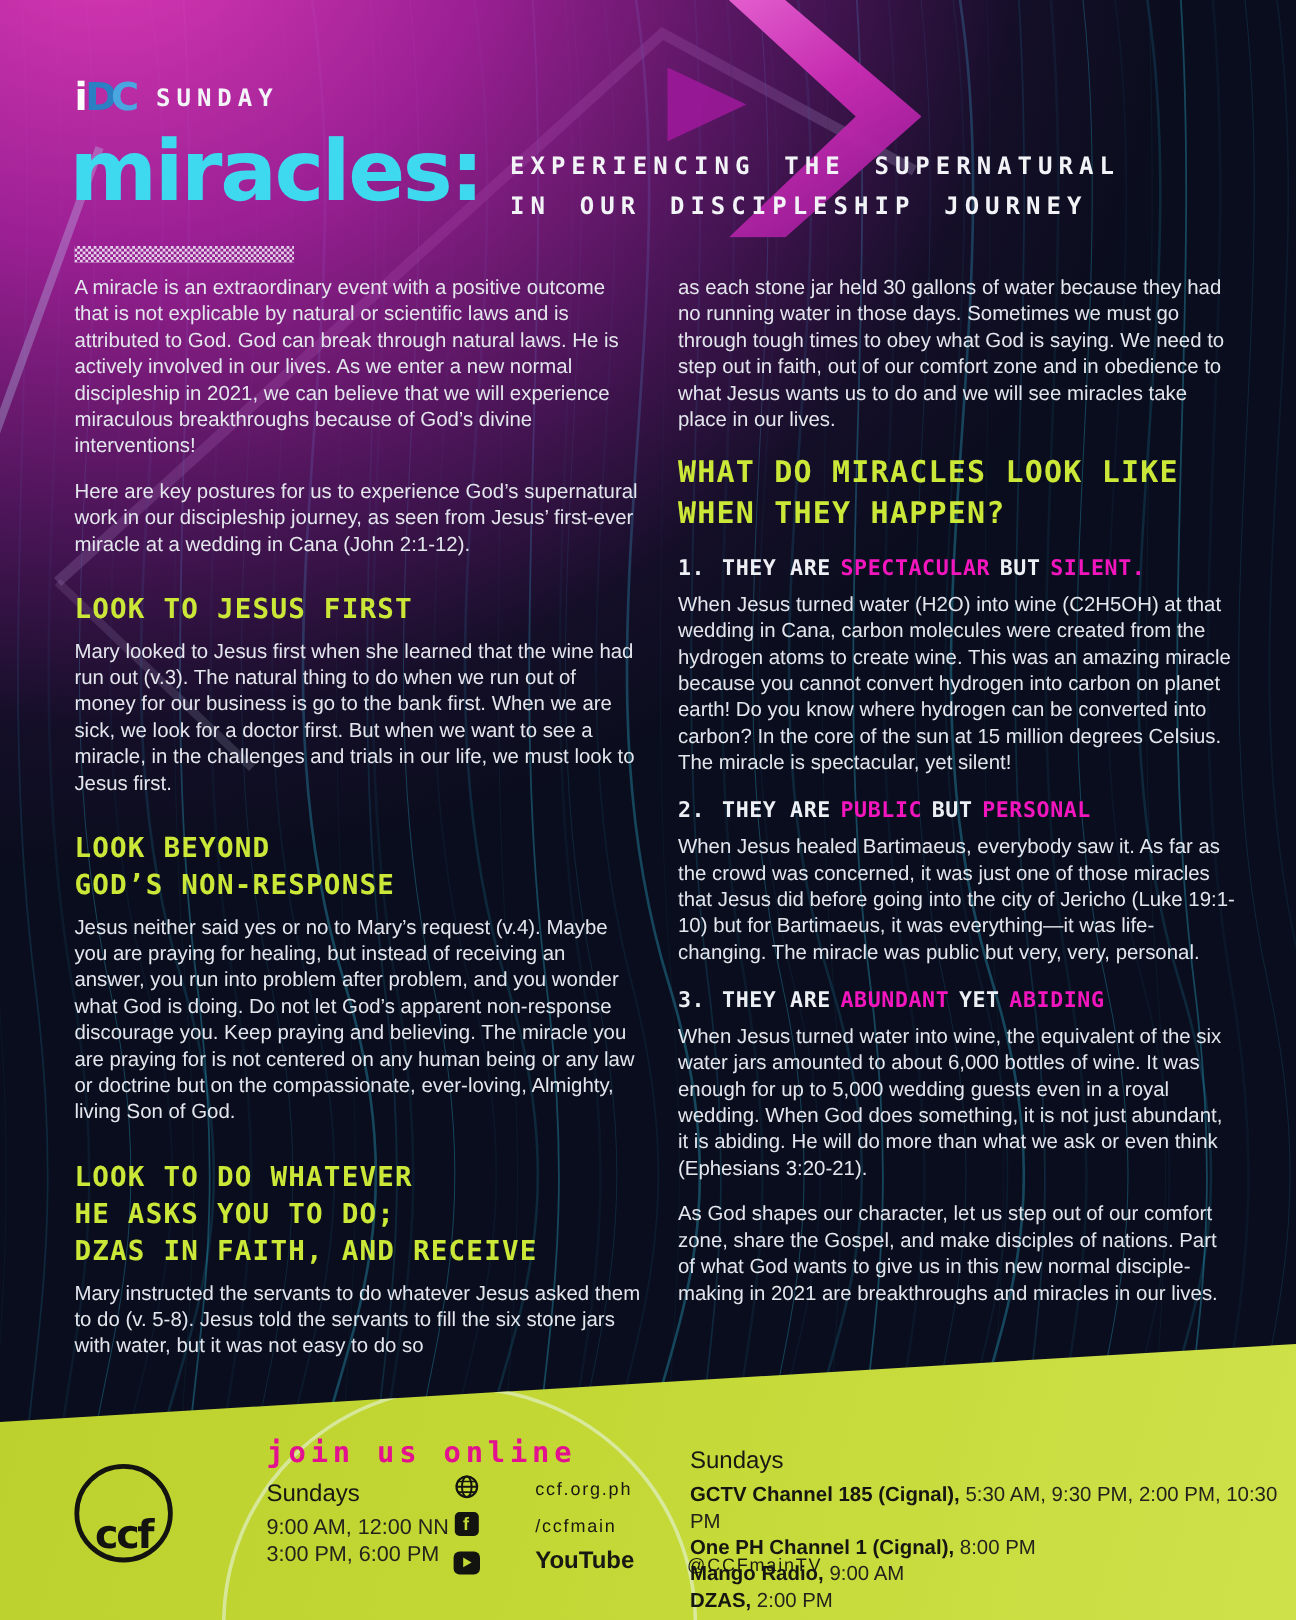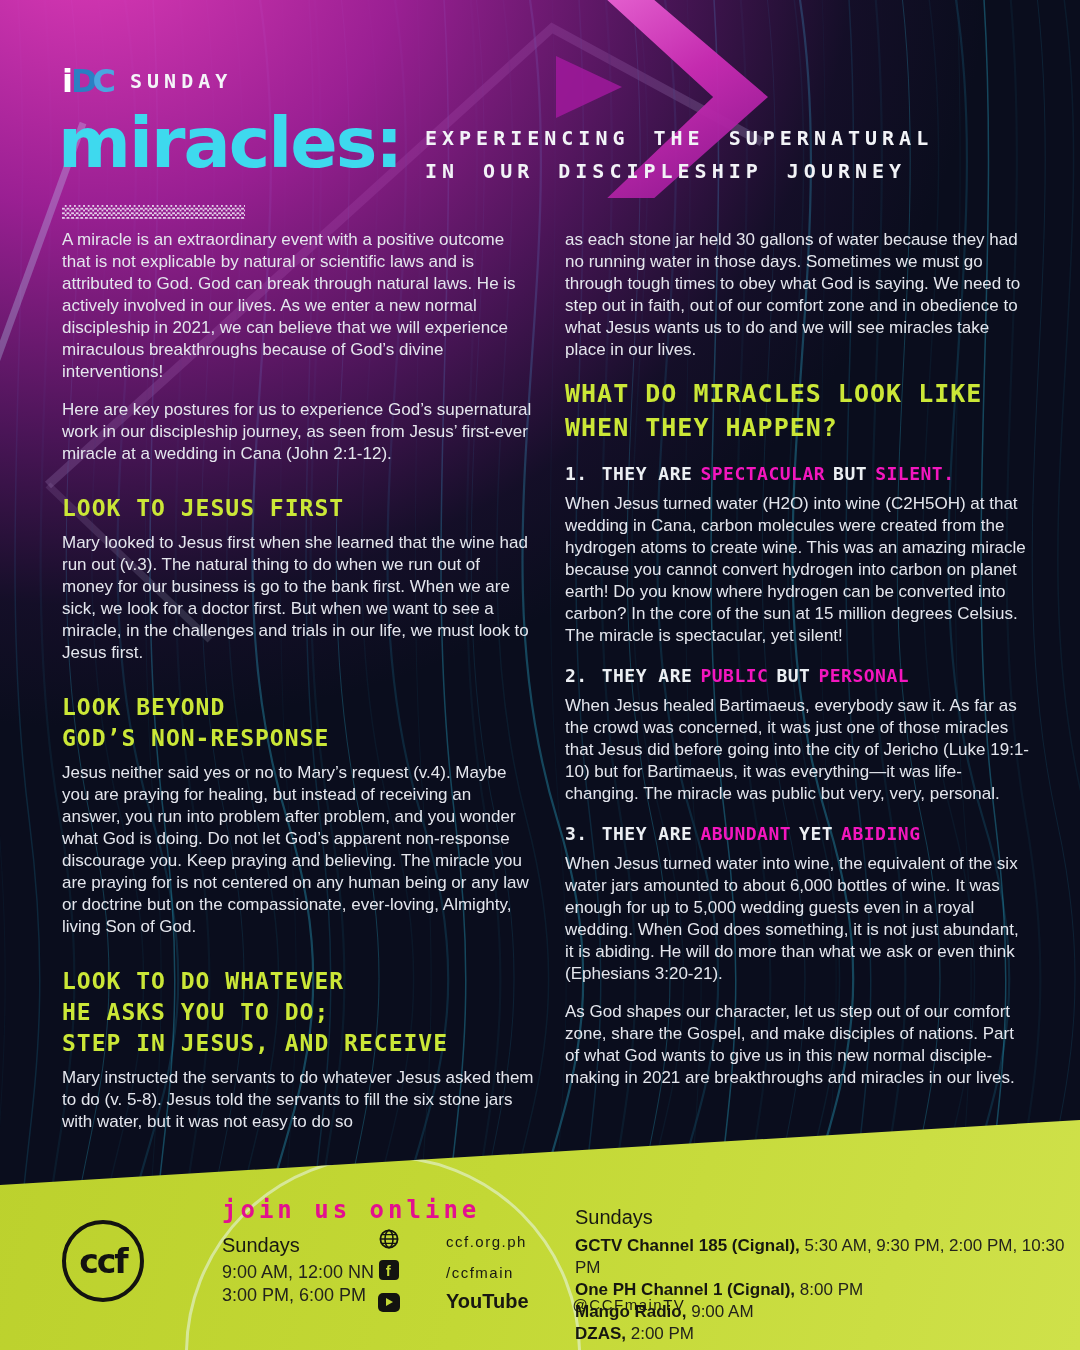--- a/index.html
+++ b/index.html
@@ -50,21 +50,21 @@
   .num-head .kw{color:#f316be;margin-right:8px;}
   .closing{margin-top:30px;}
   
   .footer{position:absolute;left:0;top:1100px;width:1080px;height:250px;
     clip-path:polygon(0 34%,100% 8%,100% 100%,0 100%);
     background:linear-gradient(105deg,#bcd12d 0%,#c3d835 45%,#cfe14a 100%);
     color:#16160f;overflow:hidden;}
   .circle-arc{position:absolute;left:185px;top:55px;width:390px;height:390px;
     border:3px solid rgba(238,249,255,.5);border-radius:50%;}
   .ccf-logo{position:absolute;left:62px;top:120px;width:74px;height:74px;border:4px solid #131310;
-    border-radius:50%;display:flex;align-items:center;justify-content:center;
+    border-radius:50%;display:flex;align-items:flex-end;justify-content:center;
     font-family:"DejaVu Sans",sans-serif;font-weight:bold;font-size:33px;letter-spacing:-2px;color:#131310;}
   .join-head{font-family:"DejaVu Sans Mono",monospace;font-weight:bold;color:#e3108f;
     font-size:24px;letter-spacing:4px;}
   .online-block{position:absolute;left:222px;top:96px;}
   .online-block .day,.tv-block .day{font-size:20px;font-weight:normal;margin-top:10px;color:#181812;}
   .times{font-size:18px;line-height:23px;margin-top:4px;color:#23231c;}
   .social{position:absolute;left:378px;top:128px;font-size:15px;letter-spacing:1.5px;color:#181812;}
   .social .row{display:flex;align-items:flex-end;margin-bottom:9px;gap:36px;}
   .social .ic{width:22px;height:22px;margin-right:10px;display:inline-flex;align-items:center;justify-content:center;}
   .fb-ic{width:20px;height:20px;background:#131310;border-radius:4px;color:#c3d835;
@@ -161,21 +161,21 @@
 
     <div class="sec-head">
       <div>LOOK BEYOND</div>
       <div>GOD’S NON-RESPONSE</div>
     </div>
     <p>Jesus neither said yes or no to Mary’s request (v.4). Maybe you are praying for healing, but instead of receiving an answer, you run into problem after problem, and you wonder what God is doing. Do not let God’s apparent non-response discourage you. Keep praying and believing. The miracle you are praying for is not centered on any human being or any law or doctrine but on the compassionate, ever-loving, Almighty, living Son of God.</p>
 
     <div class="sec-head">
       <div>LOOK TO DO WHATEVER</div>
       <div>HE ASKS YOU TO DO;</div>
-      <div>STEP IN JESUS, AND RECEIVE</div>
+      <div>DZAS IN FAITH, AND RECEIVE</div>
     </div>
     <p>Mary instructed the servants to do whatever Jesus asked them to do (v. 5-8). Jesus told the servants to fill the six stone jars with water, but it was not easy to do so</p>
   </div>
 
   <div class="col col-right">
     <p>as each stone jar held 30 gallons of water because they had no running water in those days. Sometimes we must go through tough times to obey what God is saying. We need to step out in faith, out of our comfort zone and in obedience to what Jesus wants us to do and we will see miracles take place in our lives.</p>
 
     <div class="q-head">
       <div>WHAT DO MIRACLES LOOK LIKE</div>
       <div>WHEN THEY HAPPEN?</div>

